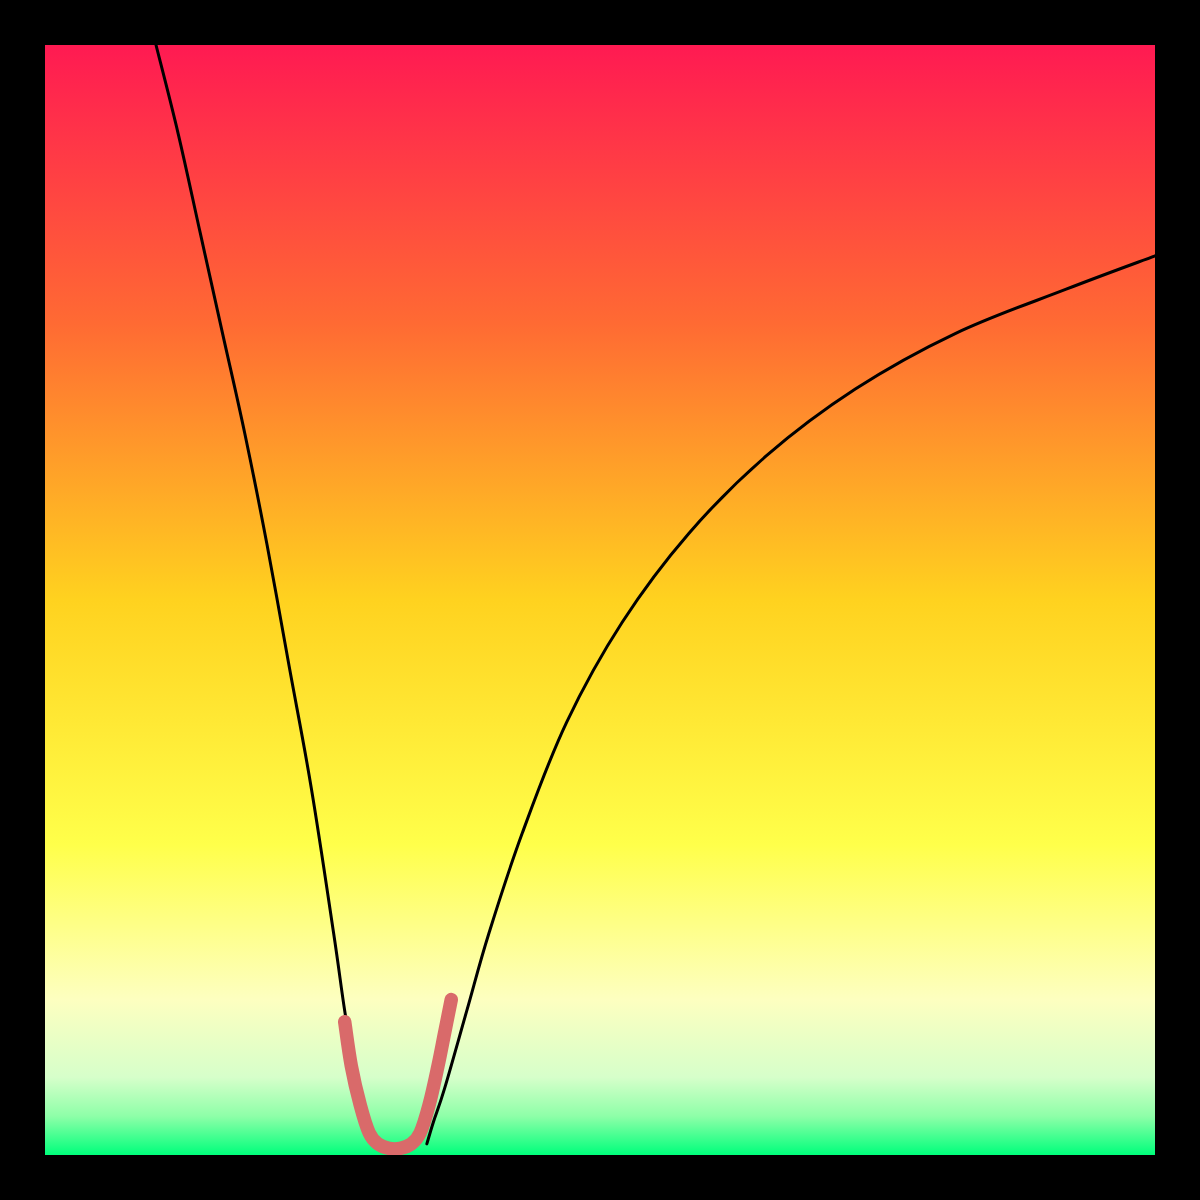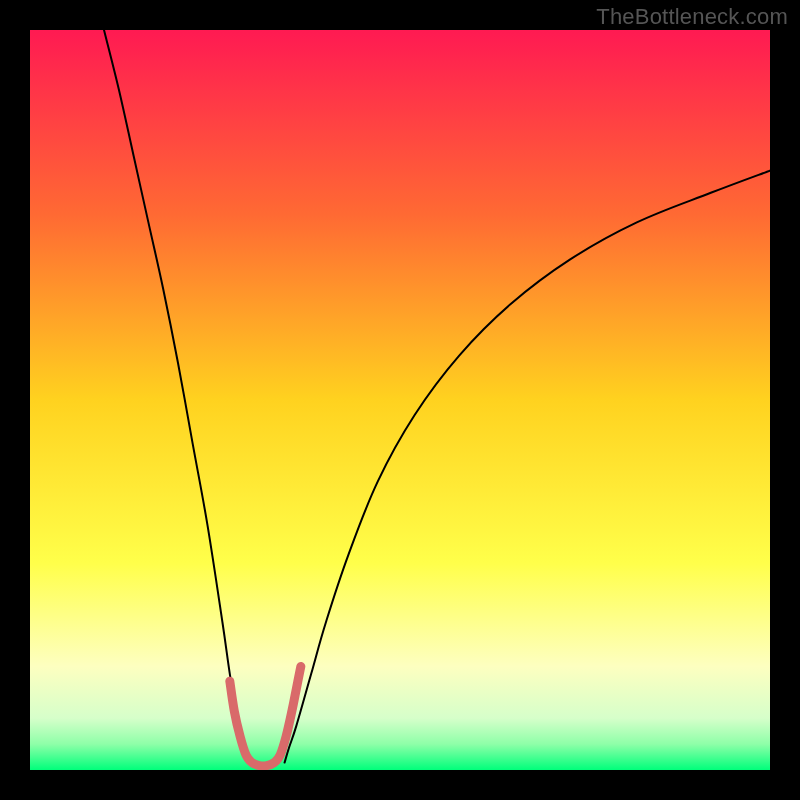--- a/index.html
+++ b/index.html
@@ -41,21 +41,20 @@
     color: #555;
     font-size: 22px;
     font-weight: 500;
     letter-spacing: 0.2px;
   }
 </style>
 </head>
 <body>
 
 <div class="frame">
-  <div class="watermark">TheBottleneck.com</div>
   <div class="plot-area">
     <svg class="gradient-bg" viewBox="0 0 740 740" preserveAspectRatio="none">
       <defs>
         <linearGradient id="bg-grad" x1="0" y1="0" x2="0" y2="1">
             <stop offset="0%" stop-color="#ff1a52"></stop>
             <stop offset="25%" stop-color="#ff6a33"></stop>
             <stop offset="50%" stop-color="#ffd21f"></stop>
             <stop offset="72%" stop-color="#ffff4a"></stop>
             <stop offset="86%" stop-color="#fdffc0"></stop>
             <stop offset="93%" stop-color="#d6ffca"></stop>

